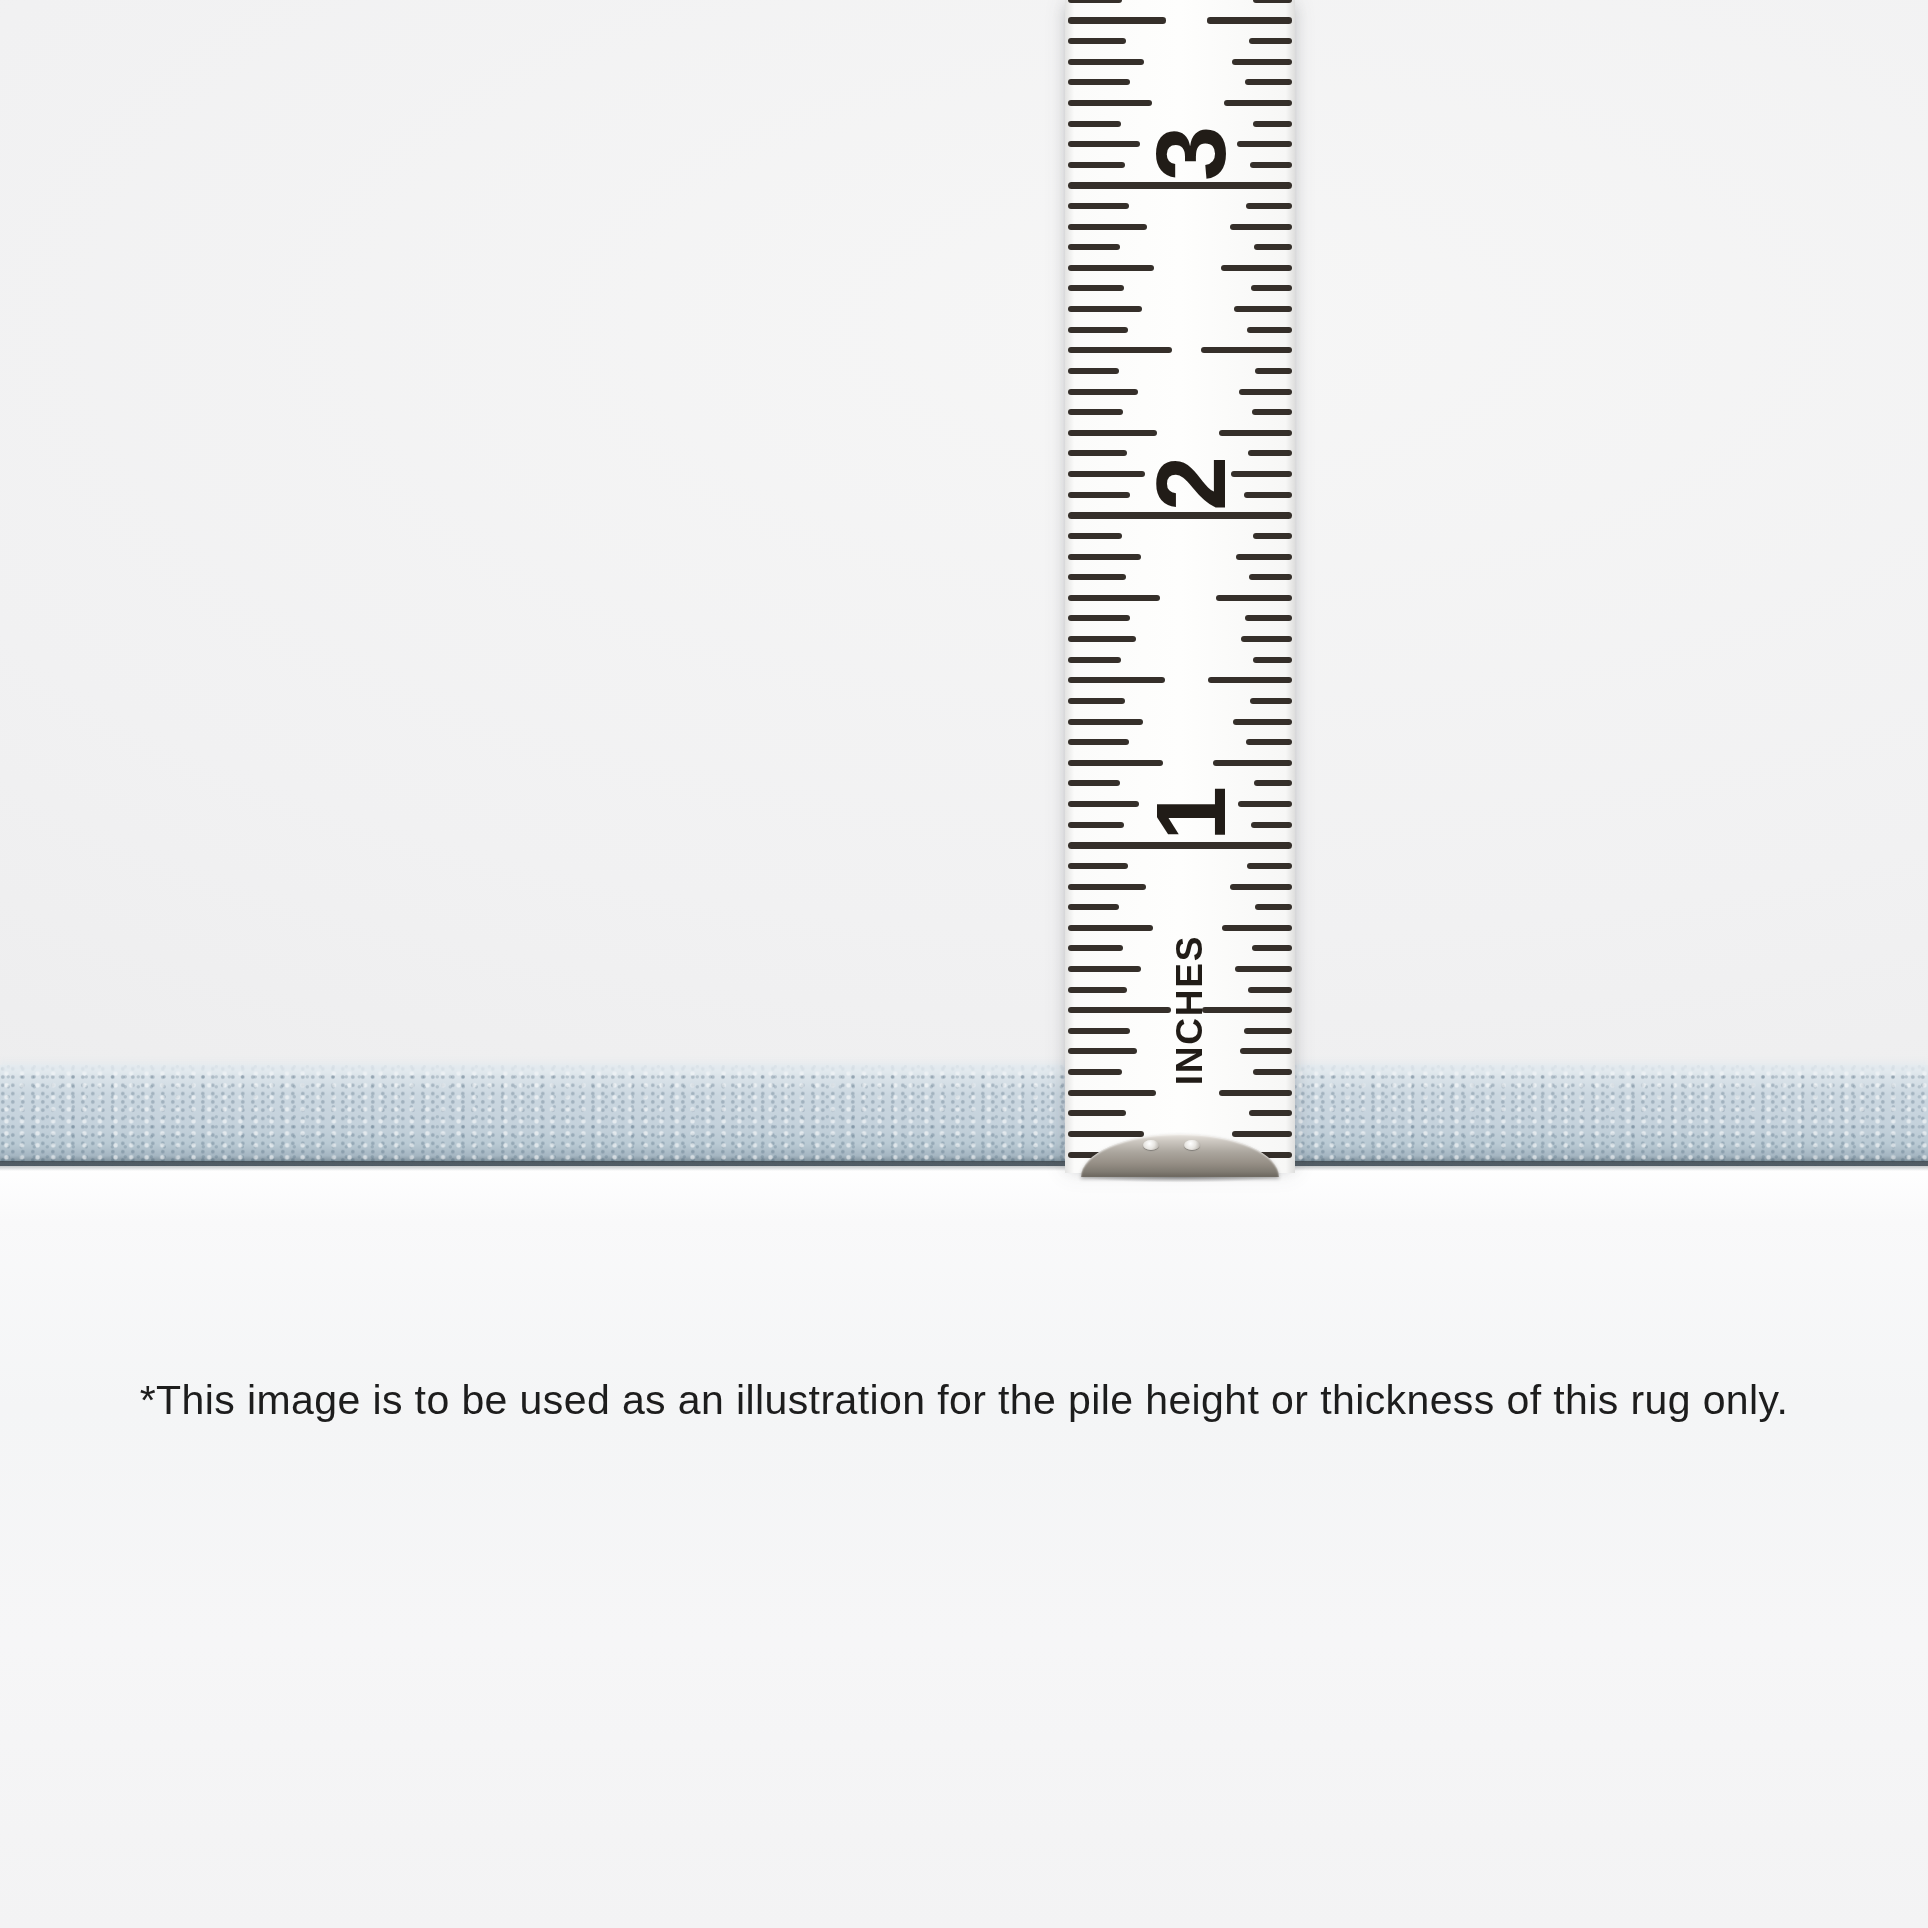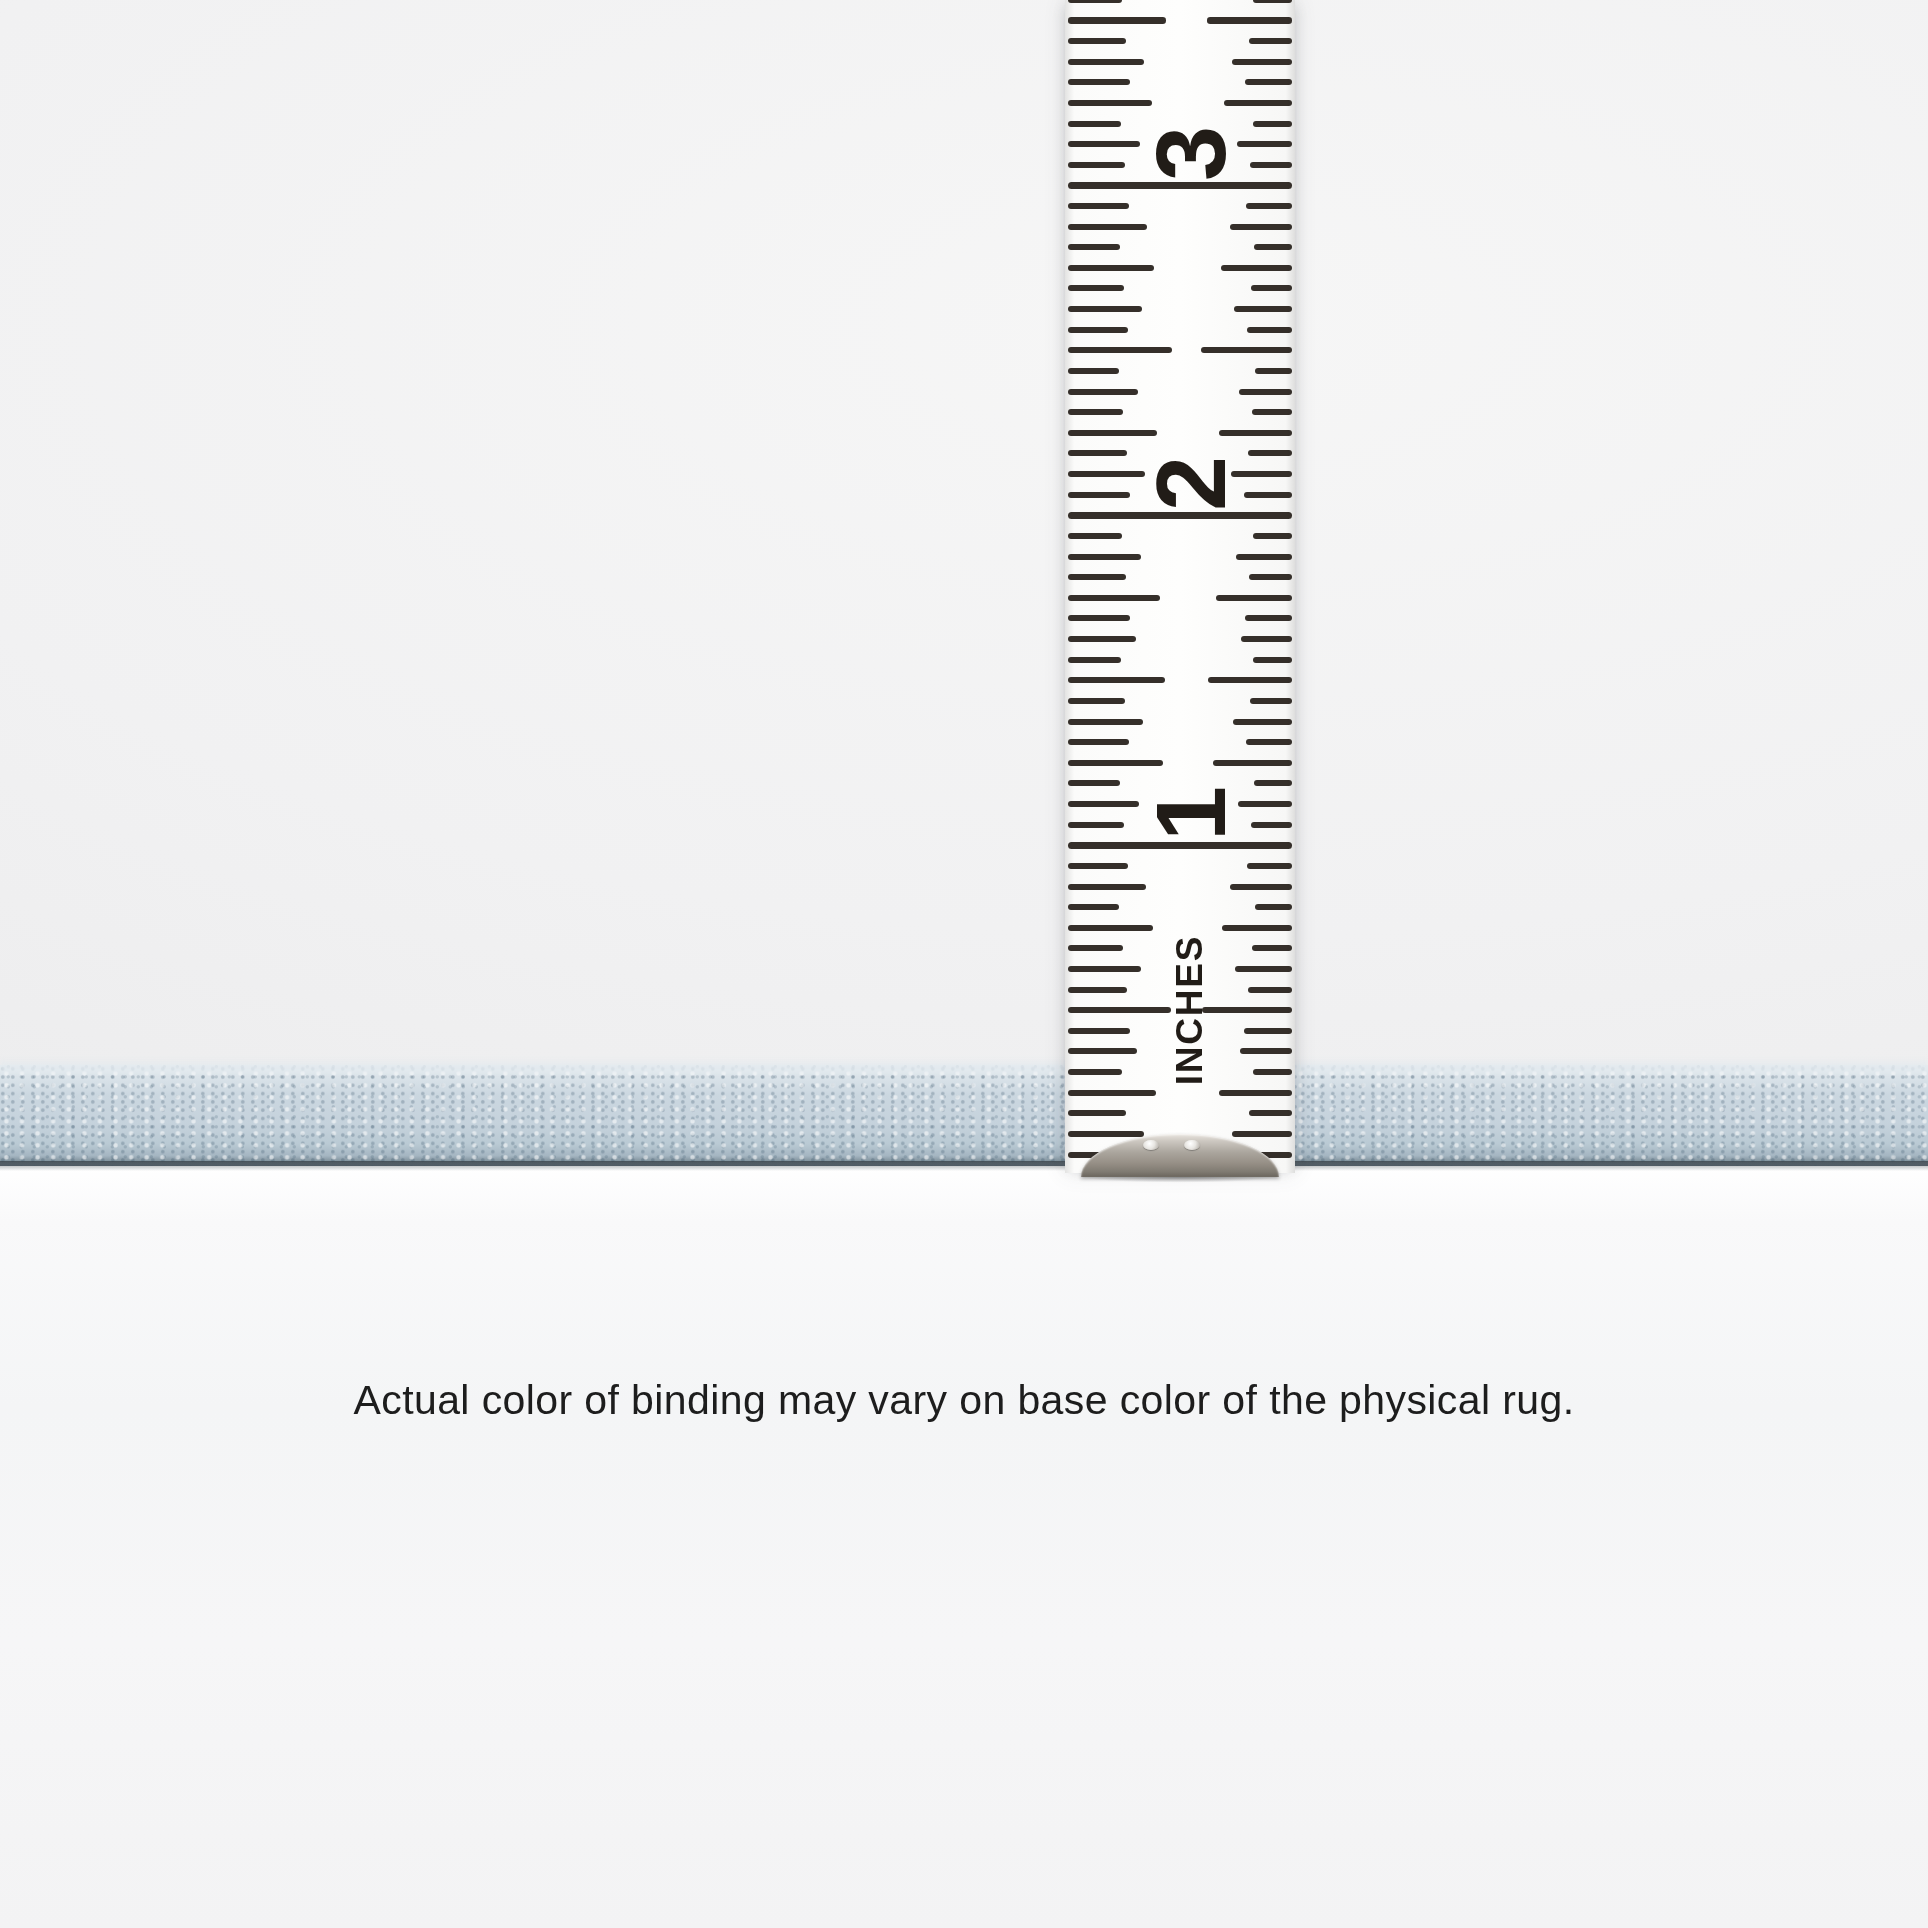--- a/index.html
+++ b/index.html
@@ -230,16 +230,16 @@
     <div class="inches-box">
       <span class="inches-label">INCHES</span>
     </div>
     <div class="cap">
       <span class="rivet r1"></span>
       <span class="rivet r2"></span>
     </div>
   </div>
 
   <div class="caption">
-    <p>Actual color of binding may vary on base color of the physical rug.</p>
+    <p>*This image is to be used as an illustration for the pile height or thickness of this rug only.</p>
   </div>
 </div>
 
 
 </body></html>

